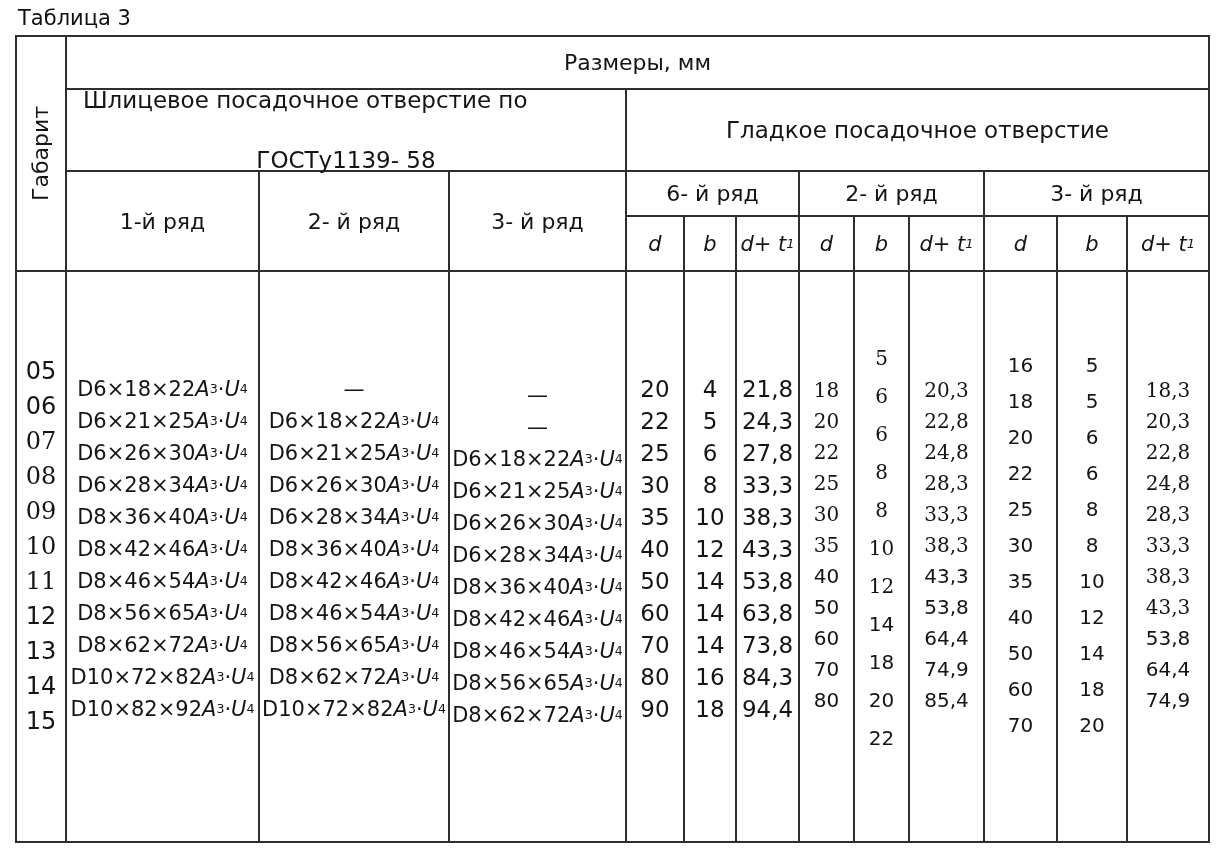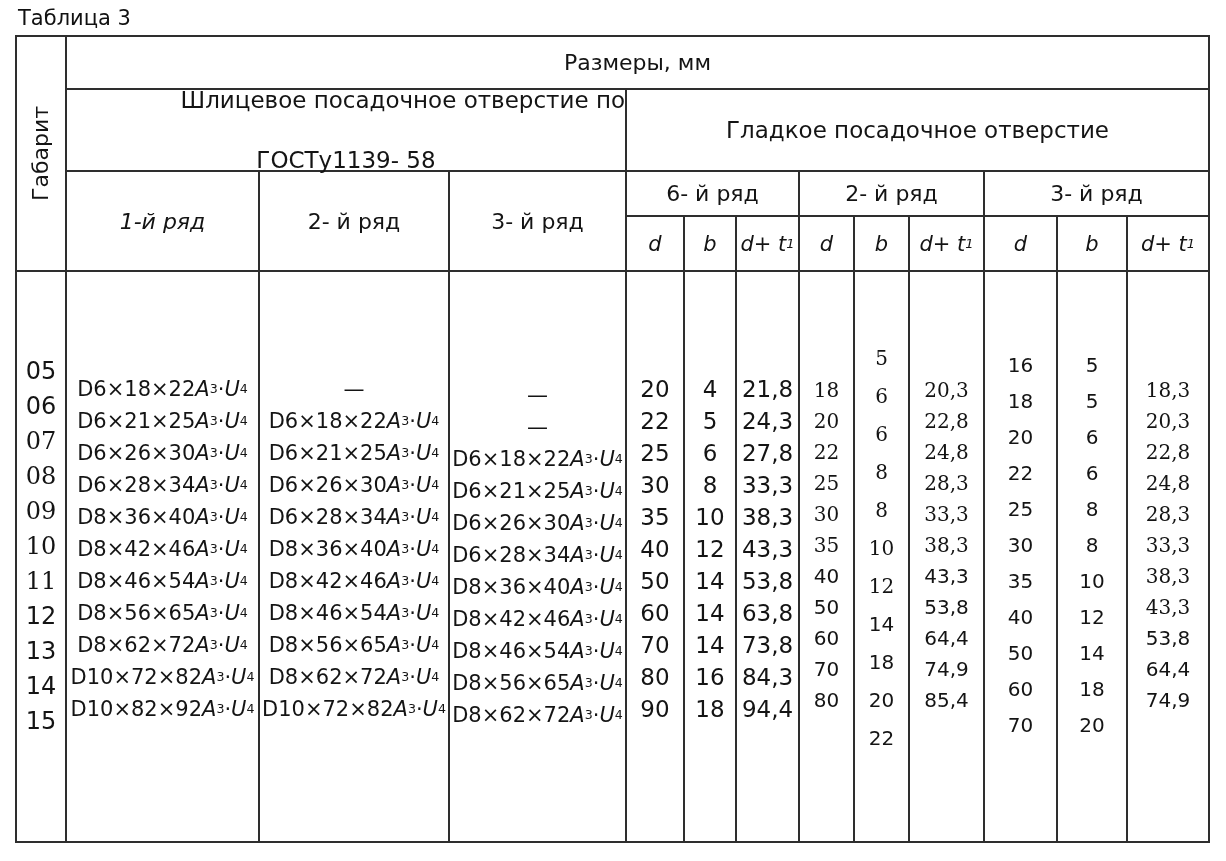--- a/index.html
+++ b/index.html
@@ -15,25 +15,25 @@
     grid-template-rows:53px 82px 45px 55px 1fr; }
 
   .cell { display:flex; align-items:center; justify-content:center; position:relative; }
   .b-r { border-right:2px solid #2e2e2e; }
   .b-b { border-bottom:2px solid #2e2e2e; }
 
   .c-gab   { grid-column:1; grid-row:1/5; }
   .c-sizes { grid-column:2/14; grid-row:1; font-size:22px; }
   .c-splh  { grid-column:2/5; grid-row:2; flex-direction:column; align-items:stretch;
              font-size:23px; padding:4px 0; justify-content:center; }
-  .c-splh .l1 { text-align:right; padding-left:16px; }
+  .c-splh .l1 { text-align:left; padding-left:16px; }
   .c-splh .l2 { text-align:center; padding-top:6px;margin-top:28px; }
   .c-smoh  { grid-column:5/14; grid-row:2; font-size:23px; }
 
-  .c-spl1 { grid-column:2; grid-row:3/5; font-size:22px;font-style:italic; }
+  .c-spl1 { grid-column:2; grid-row:3/5; font-size:22px; }
   .c-spl2 { grid-column:3; grid-row:3/5; font-size:22px; }
   .c-spl3 { grid-column:4; grid-row:3/5; font-size:22px; }
 
   .c-g1 { grid-column:5/8;  grid-row:3; font-size:22px; }
   .c-g2 { grid-column:8/11; grid-row:3; font-size:22px; }
   .c-g3 { grid-column:11/14;grid-row:3; font-size:22px; }
 
   .sub { grid-row:4; font-size:21px; font-style:italic; }
   .sub sub { font-size:0.62em; font-style:italic; }
 

